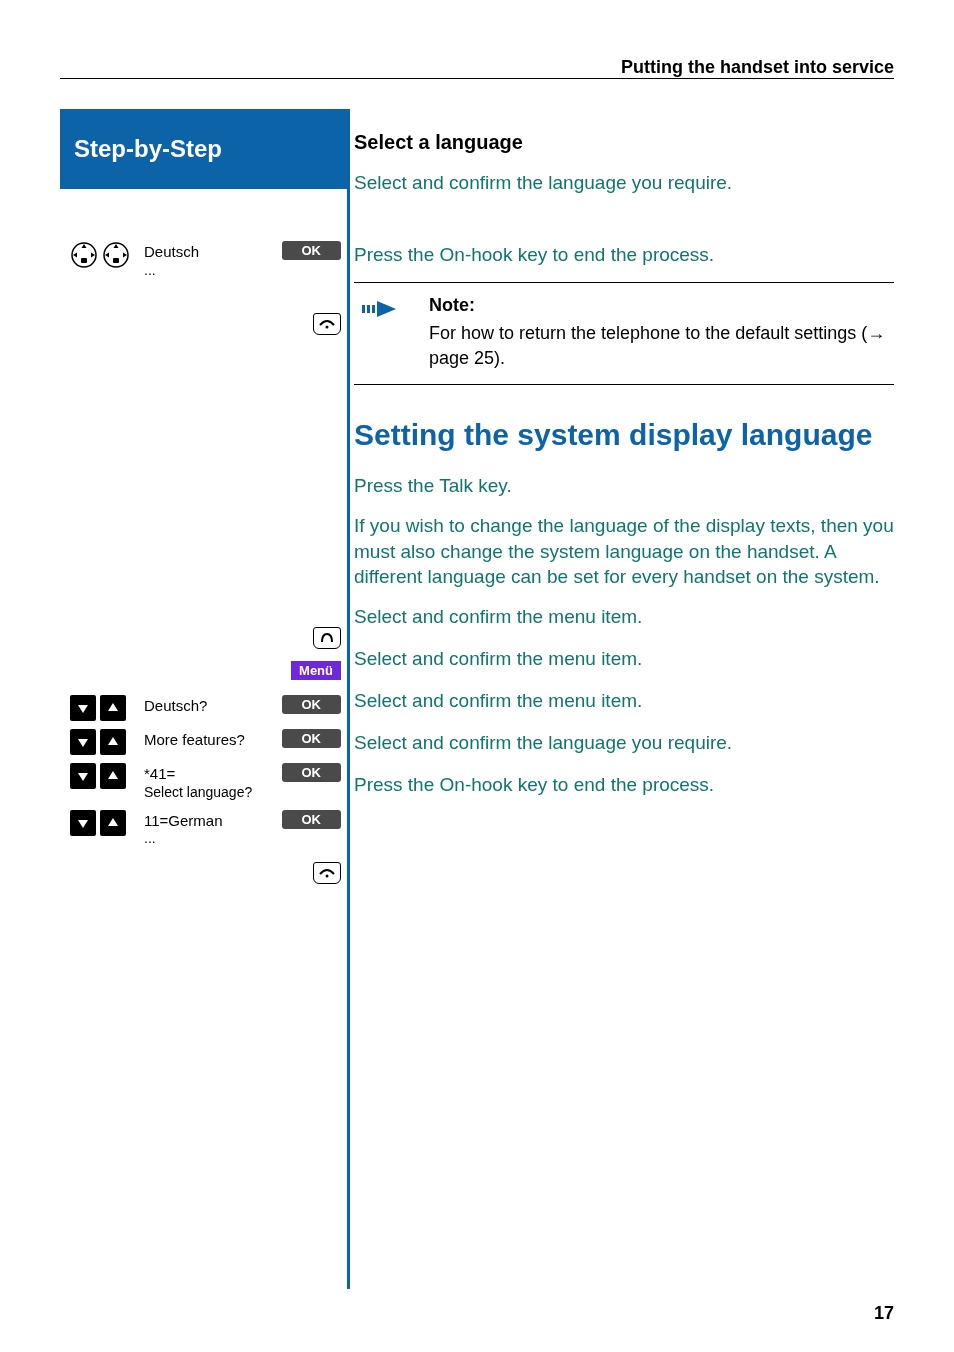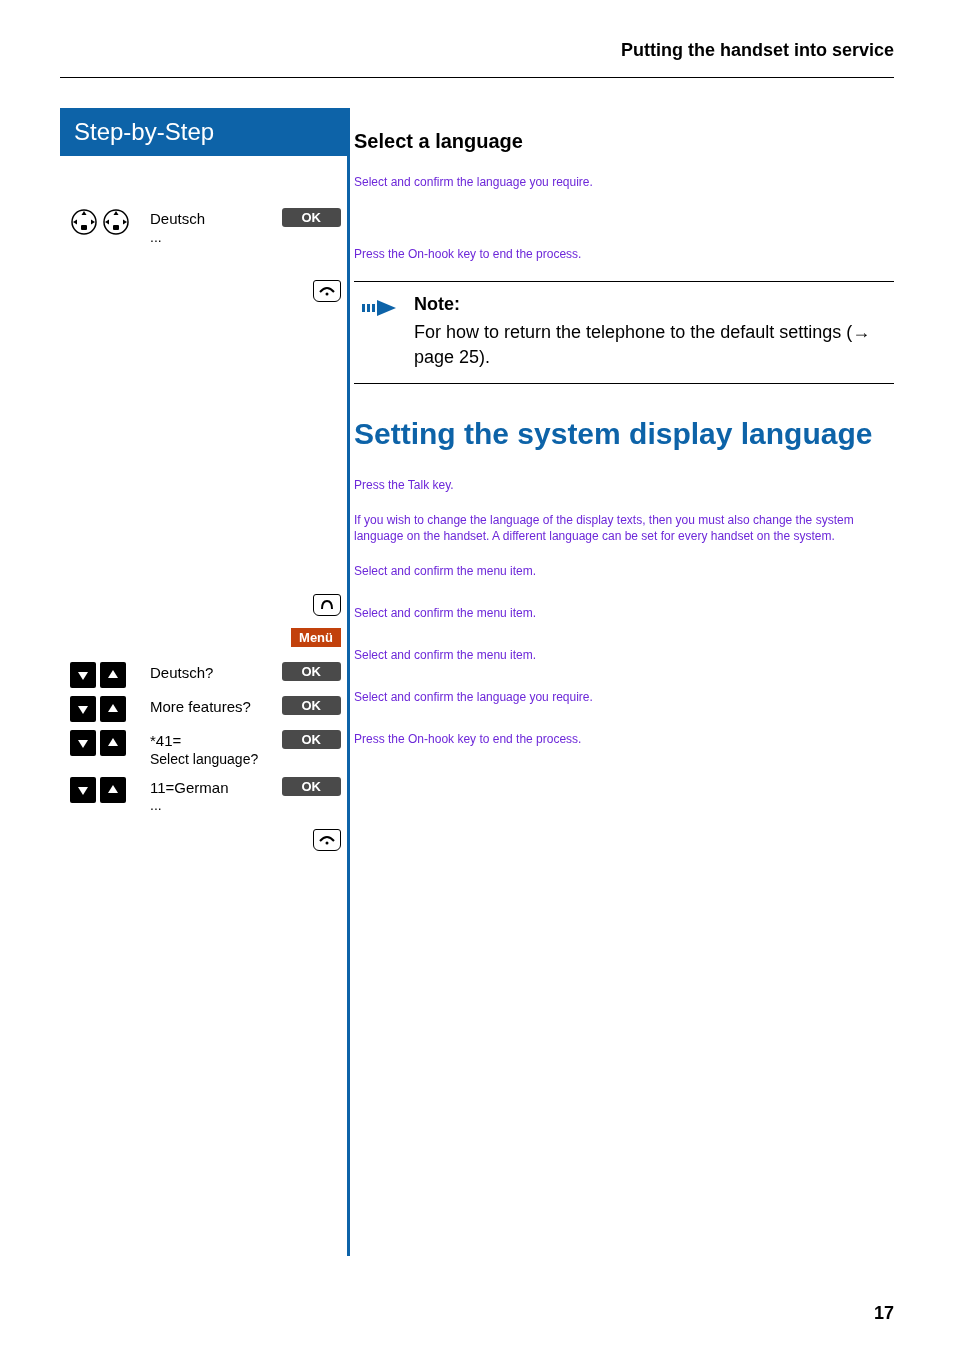--- a/index.html
+++ b/index.html
@@ -8,22 +8,23 @@
       height: 1352px;
       background: #fff;
       font-family: Arial, Helvetica, sans-serif;
       position: relative;
       padding: 40px 60px 40px 60px;
     }
     .header-right {
       text-align: right;
       font-weight: bold;
       font-size: 18px;
-      padding-bottom: 16px;
+      padding-bottom: 0;
       border-bottom: 1.5px solid #000;
+      margin-top: 17px;
     }
     .page-num {
       position: absolute;
       bottom: 28px;
       right: 60px;
       font-weight: bold;
       font-size: 18px;
     }
     .main-grid {
       display: flex;
@@ -33,37 +34,37 @@
       width: 290px;
       flex-shrink: 0;
     }
     .right-col {
       flex: 1;
       padding-left: 4px;
     }
     .step-header {
       background: #0d63a8;
       color: #fff;
-      font-weight: normal;
+      font-weight: bold;
       font-size: 24px;
-      padding: 10px 14px;
+      padding: 26px 14px;
       text-align: left;
       font-family: Arial, sans-serif;
     }
     .left-inner {
       border-right: 3px solid #0d63a8;
       min-height: 1100px;
       padding-top: 18px;
     }
     .step-row {
       display: flex;
       align-items: flex-start;
       padding: 4px 6px 4px 10px;
       min-height: 34px;
-      gap: 18px;
+      gap: 12px;
     }
     .step-icons {
       display: flex;
       gap: 4px;
       align-items: center;
       flex-shrink: 0;
       width: 62px;
     }
     .step-label {
       flex: 1;
@@ -84,48 +85,48 @@
       color: #fff;
       font-weight: bold;
       font-size: 13px;
       padding: 2px 20px;
       border-radius: 3px;
       display: inline-block;
       min-width: 28px;
       text-align: center;
     }
     .badge-menu {
-      background: #c2410c;
+      background: #6d28d9;
       color: #fff;
       font-weight: bold;
       font-size: 13px;
       padding: 2px 8px;
       display: inline-block;
     }
     .key-box {
       display: inline-flex;
       align-items: center;
       justify-content: center;
       width: 28px;
       height: 22px;
       border: 1.5px solid #000;
       border-radius: 3px 3px 6px 6px;
     }
     svg { display: block; }
     
     .sec-sub { font-weight: bold; font-size: 20px; margin-bottom: 14px; }
-    .body-text { font-size: 12px; line-height: 1.35; margin-bottom: 12px; color: #6d28d9; }
+    .body-text { font-size: 19px; line-height: 1.35; margin-bottom: 12px; color: #0f766e; }
     .big-heading { color: #0d63a8; font-weight: bold; font-size: 30px; margin: 32px 0 18px; line-height: 1.2; }
     .note-box {
       border-top: 1px solid #000;
       border-bottom: 1px solid #000;
       padding: 10px 6px 14px 6px;
       margin: 4px 0 24px 0;
       display: flex;
-      gap: 14px;
+      gap: 29px;
     }
     .note-icon { flex-shrink: 0; padding-top: 4px; }
     .note-content { flex: 1; font-size: 18px; line-height: 1.35; }
     .note-content .note-title { font-weight: bold; display: block; margin-bottom: 4px; }
     .row-align { min-height: 30px; display:flex; align-items:center;}
     .arrow-down-key, .arrow-up-key {
       background: #000;
       width: 26px; height: 26px;
       display: inline-flex; align-items: center; justify-content: center;
       border-radius: 2px;

